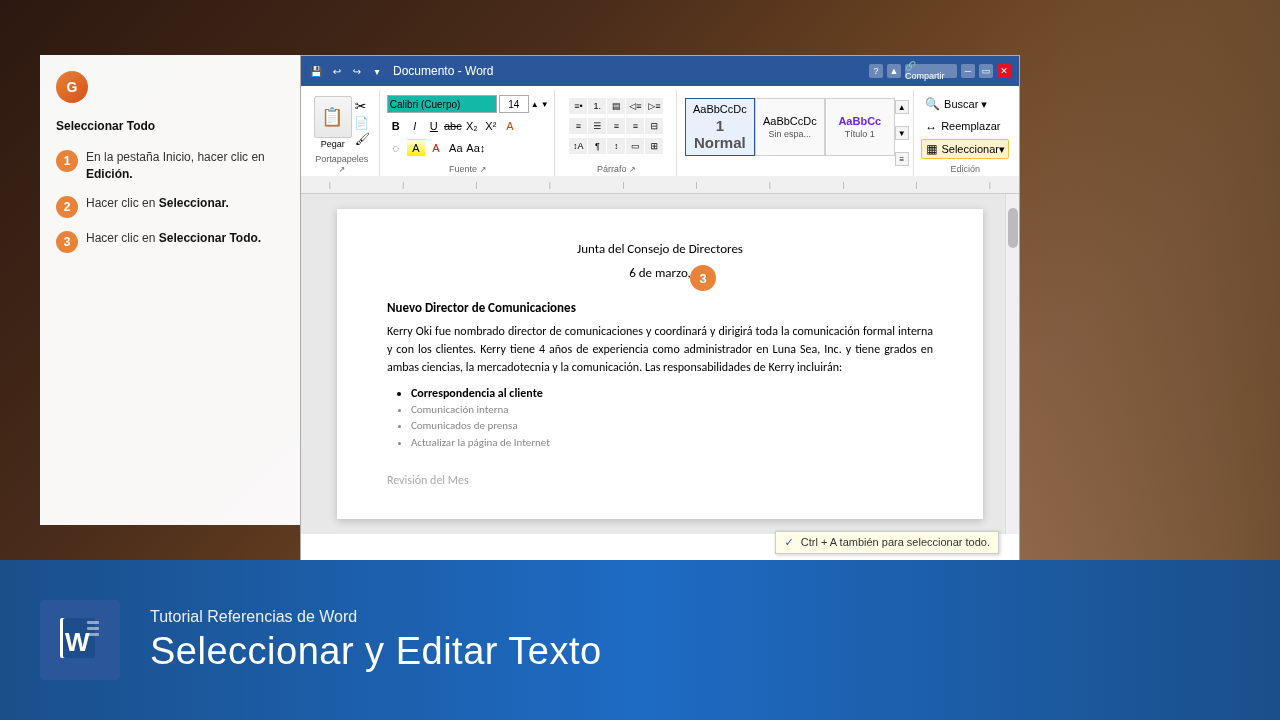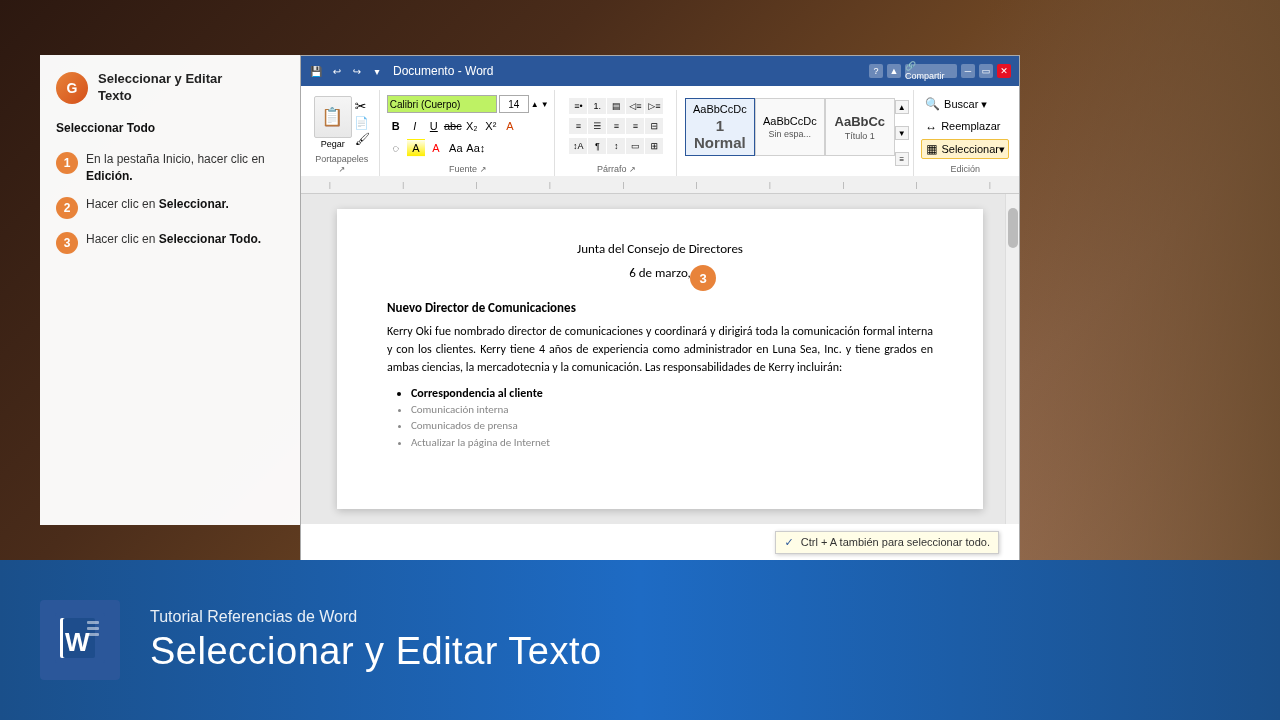--- a/index.html
+++ b/index.html
@@ -160,21 +160,21 @@
     .font-row {
       display: flex;
       align-items: center;
       gap: 2px;
       margin-bottom: 2px;
     }
     .font-select {
       width: 110px; height: 18px;
       border: 1px solid #aaa;
       font-size: 10px;
-      background: #bef264;
+      background: #14b8a6;
       padding: 0 2px;
     }
     .font-size-select {
       width: 30px; height: 18px;
       border: 1px solid #aaa;
       font-size: 10px;
       background: white;
       text-align: center;
     }
 
@@ -387,24 +387,20 @@
   </style>
 </head>
 <body>
 
 <div class="bg-photo"></div>
 
 <div class="left-panel">
   <div class="panel-header">
     <div class="grammarly-icon">
       <span>G</span>
-    </div>
-    <div class="panel-title">
-      <span>Seleccionar y Editar</span><br>
-      <span>Texto</span>
     </div>
   </div>
 
   <div class="section-title">Seleccionar Todo</div>
 
   <div class="step-item">
     <div class="step-num">1</div>
     <div class="step-text">
       En la pestaña Inicio, hacer clic en <strong>Edición.</strong>
     </div>
@@ -532,21 +528,21 @@
       <div style="display:flex; gap:0; align-items:stretch; height:70px; flex:1;">
         <div class="style-item active">
           <span style="font-size:11px;">AaBbCcDc</span>
           <span style="font-size:15px; color:#555; margin-top:2px;font-weight:bold;">1 Normal</span>
         </div>
         <div class="style-item">
           <span style="font-size:11px;">AaBbCcDc</span>
           <span style="font-size:9px; color:#555; margin-top:2px;">Sin espa...</span>
         </div>
         <div class="style-item">
-          <span style="font-size:13px; color:#404040; font-weight:bold;">AaBbCc</span>
+          <span style="font-size:11px; color:#6d28d9; font-weight:bold;">AaBbCc</span>
           <span style="font-size:9px; color:#555; margin-top:2px;">Título 1</span>
         </div>
       </div>
       <div style="display:flex; flex-direction:column; justify-content:space-between; height:70px; padding:2px 0;">
         <button style="width:14px; height:14px; border:1px solid #ccc; background:#f5f5f5; font-size:8px; cursor:pointer;">▲</button>
         <button style="width:14px; height:14px; border:1px solid #ccc; background:#f5f5f5; font-size:8px; cursor:pointer;">▼</button>
         <button style="width:14px; height:14px; border:1px solid #ccc; background:#f5f5f5; font-size:8px; cursor:pointer;">≡</button>
       </div>
       <div class="ribbon-group-label" style="position:absolute; bottom:2px;">Estilos</div>
     </div>
@@ -602,20 +598,23 @@
       </div>
       <div style="font-size:12px; margin-bottom:8px; text-align:justify;">
         <span>Kerry Oki fue nombrado director de comunicaciones y coordinará y dirigirá toda la comunicación formal interna y con los clientes. Kerry tiene 4 años de experiencia como administrador en Luna Sea, Inc. y tiene grados en ambas ciencias, la mercadotecnia y la comunicación. Las responsabilidades de Kerry incluirán:</span>
       </div>
       <ul style="margin-left:24px; font-size:12px;">
         <li><strong>Correspondencia al cliente</strong></li>
         <li style="color:#888; font-size:11px;"><span>Comunicación interna</span></li>
         <li style="color:#888; font-size:11px;"><span>Comunicados de prensa</span></li>
         <li style="color:#888; font-size:11px;"><span>Actualizar la página de Internet</span></li>
       </ul>
+      <div style="margin-top:20px; color:#aaa; font-size:12px;">
+        <span>Revisión del Mes</span>
+      </div>
     </div>
   </div>
 
   <div class="tooltip">
     <span>Ctrl + A también para seleccionar todo.</span>
   </div>
 
 </div>
 
 <div class="step-badge-floating" style="top: 265px; left: 690px;">

